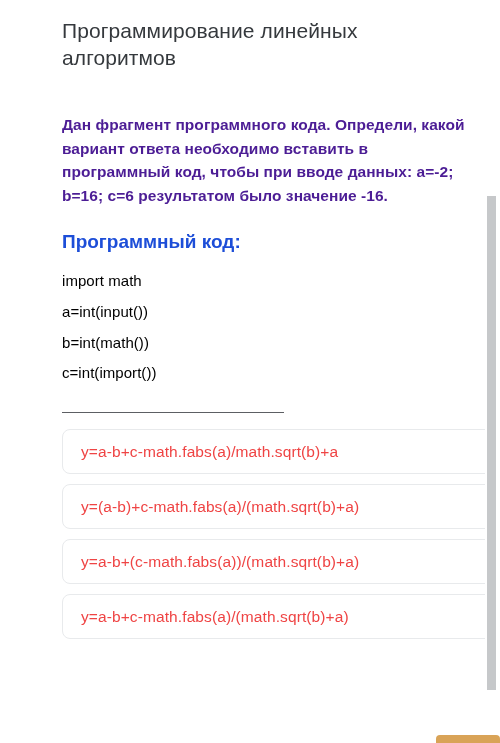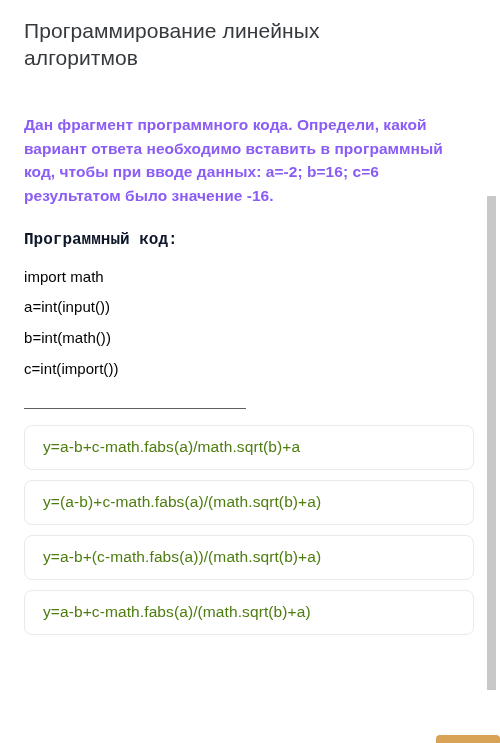--- a/index.html
+++ b/index.html
@@ -20,49 +20,49 @@
   .page {
     position: relative;
     width: 500px;
     height: 743px;
     background: #ffffff;
     overflow: hidden;
   }
 
   .content {
     padding: 18px 26px 1px 24px;
+    margin-left: 38px;
   }
 
   .page-title {
     font-size: 21px;
     line-height: 1.27;
     color: #35393d;
     font-weight: 400;
     margin: 0 0 0 0;
     letter-spacing: 0.1px;
     max-width: 400px;
   }
 
   .question {
     margin-top: 42px;
     font-size: 15.5px;
     line-height: 1.52;
     font-weight: 700;
-    color: #8b5cf6;
+    color: #4c1d95;
     max-width: 420px;
     letter-spacing: 0.05px;
   }
 
   .code-label {
     margin-top: 20px;
-    font-size: 16px;
+    font-size: 19px;
     font-weight: 700;
-    color: #0f172a;
+    color: #1d4ed8;
     line-height: 1.5;
-    font-family: Liberation Mono, monospace;
   }
 
   .code-block {
     margin-top: 10px;
   }
 
   .code-line {
     font-size: 15px;
     color: #000000;
     line-height: 1.32;
@@ -100,21 +100,21 @@
     display: flex;
     align-items: center;
     padding: 0 18px;
     width: 450px;
     box-shadow: 0 0 0 0 rgba(0,0,0,0);
     cursor: pointer;
   }
 
   .option-text {
     font-size: 15.5px;
-    color: #4d7c0f;
+    color: #ef4444;
     line-height: 1.3;
     letter-spacing: 0.1px;
     white-space: nowrap;
     text-align: right;
   }
 
   
   .scrollbar-track {
     position: absolute;
     top: 0;

